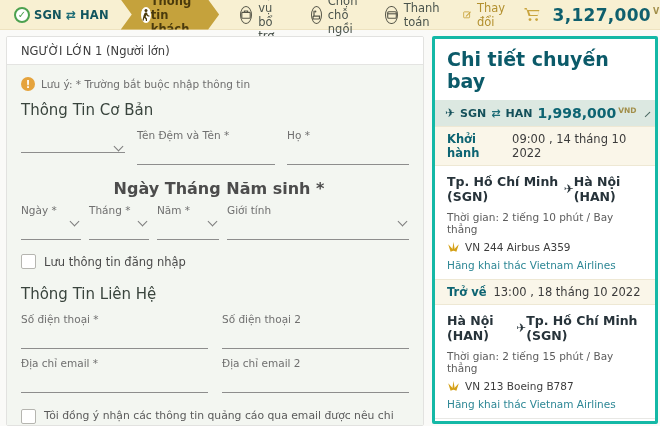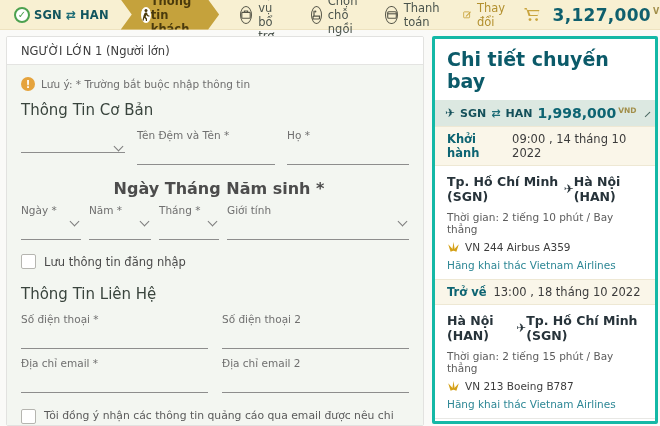--- a/index.html
+++ b/index.html
@@ -192,27 +192,27 @@
     </div>
 
     <div class="sec-title" style="font-size:16px; color:#4c4c4c; margin:14px 0 4px 8px; font-weight:bold;text-align:center;">Ngày Tháng Năm sinh *</div>
 
     <div class="frow" style="gap:8px;">
       <div class="field" style="width:60px;">
         <label>Ngày *</label>
         <input style="">
         <span class="chev down sel-chev"></span>
       </div>
+      <div class="field" style="width:60px;">
+        <label>Tháng *</label>
+        <input style="">
+        <span class="chev down sel-chev"></span>
+      </div>
       <div class="field" style="width:62px;">
         <label>Năm *</label>
-        <input style="">
-        <span class="chev down sel-chev"></span>
-      </div>
-      <div class="field" style="width:60px;">
-        <label>Tháng *</label>
         <input style="">
         <span class="chev down sel-chev"></span>
       </div>
       <div class="field" style="flex:1;">
         <label>Giới tính</label>
         <input style="">
         <span class="chev down sel-chev"></span>
       </div>
     </div>
 

